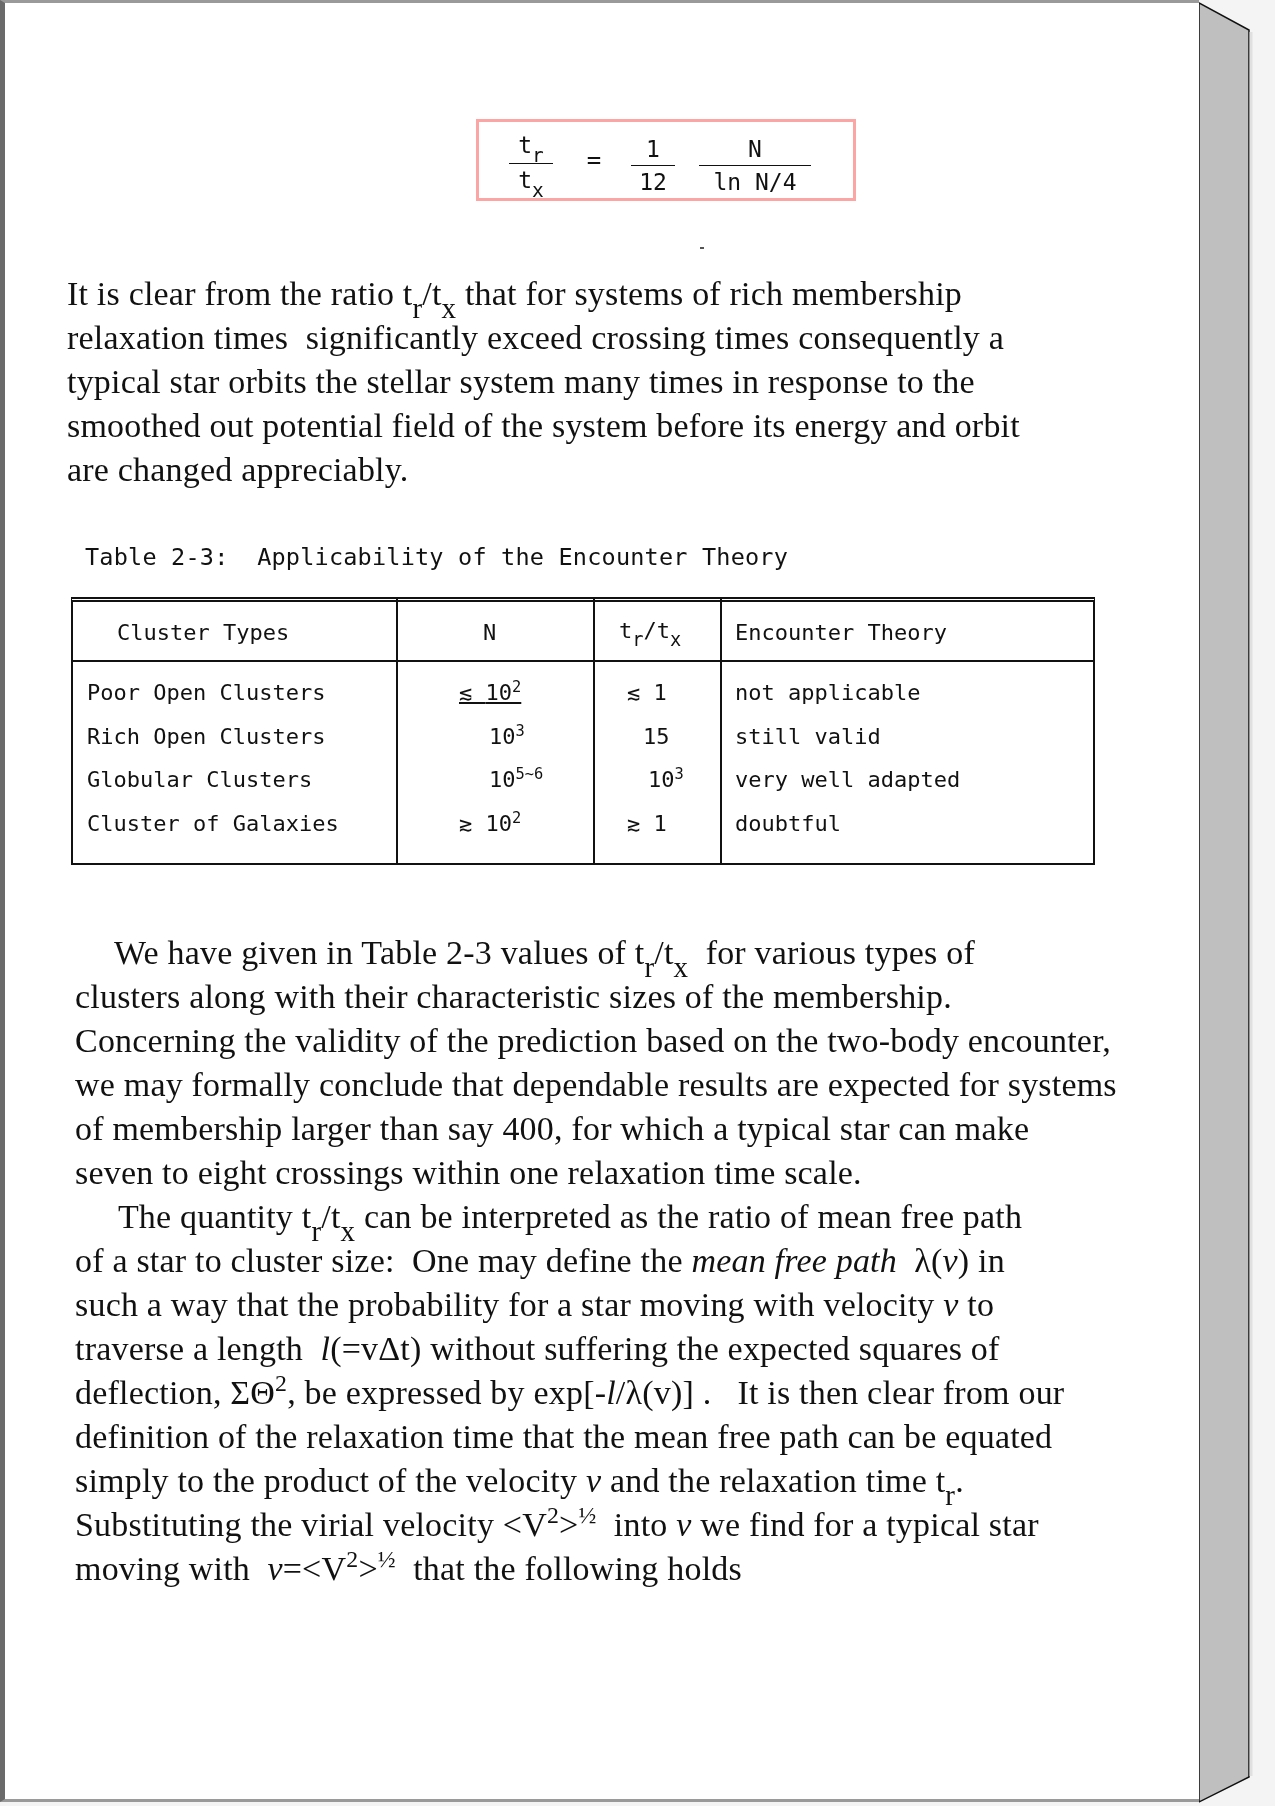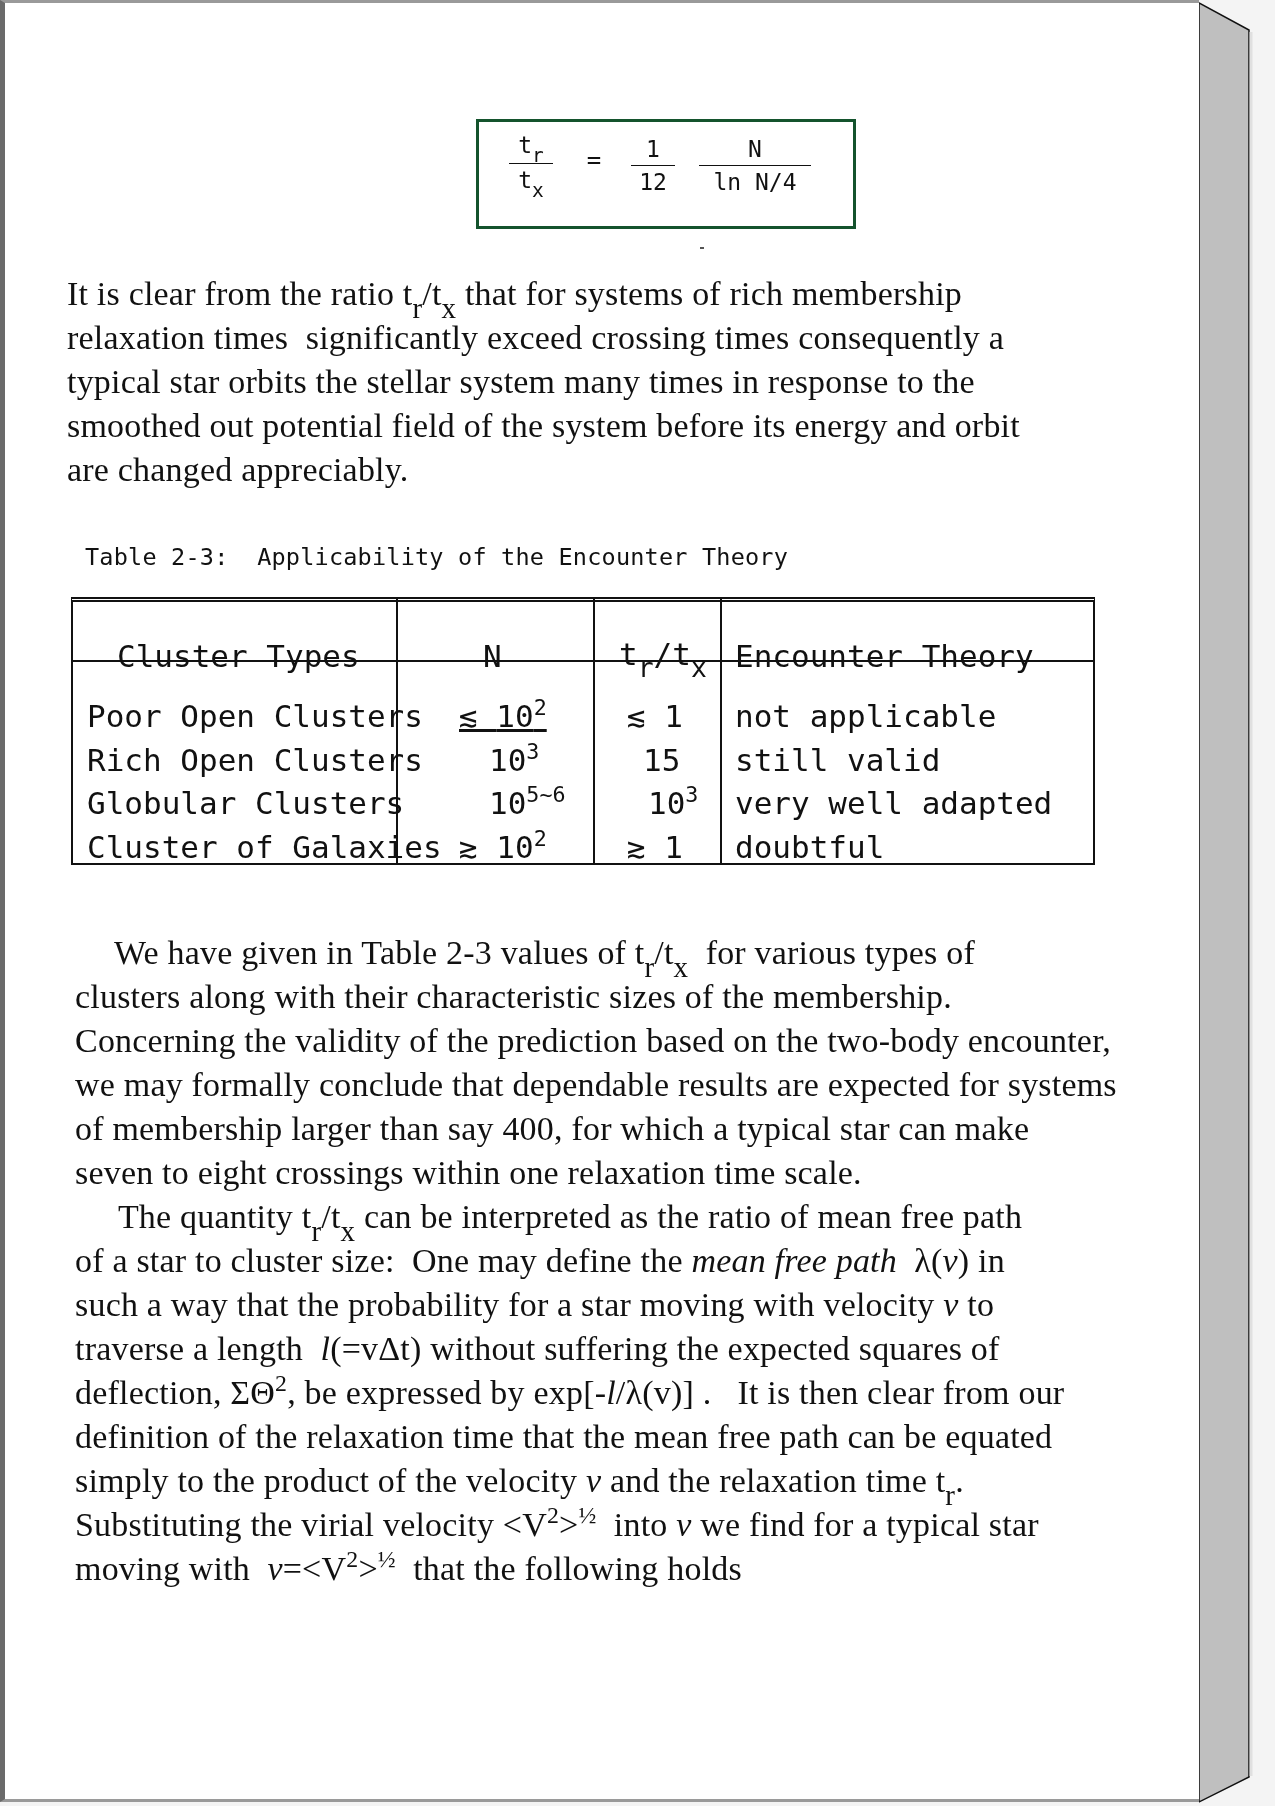--- a/index.html
+++ b/index.html
@@ -26,35 +26,35 @@
     position:absolute; white-space:pre; font-size:23.5px; line-height:30px;
     letter-spacing:0.2px;
   }
   .ser { font-family:"Liberation Serif","DejaVu Serif",serif; font-size:34px; }
   .sub { font-size:0.85em; position:relative; top:0.45em; }
   .sup { font-size:0.7em; position:relative; top:-0.55em; }
   .it { font-style:italic; }
 
   
   .formula-box {
-    position:absolute; left:471px; top:116px; width:380px; height:110px;
-    border:3px solid #14532d; box-sizing:border-box;
+    position:absolute; left:471px; top:116px; width:380px; height:82px;
+    border:3px solid #fca5a5; box-sizing:border-box;
   }
   .frac { position:absolute; text-align:center; font-size:23px; }
   .frac .num, .frac .den { display:block; line-height:30px; }
   .frac .bar { display:block; height:0; border-top:1.6px solid #111; margin:1px 0; }
 
   
   .tbl {
     position:absolute; left:66px; top:594px; width:1024px; height:268px;
     border:2.5px solid #111; border-top:5px double #111; box-sizing:border-box;
   }
   .vline { position:absolute; top:-3px; bottom:-2px; width:0; border-left:2.5px solid #111; }
   .hline { position:absolute; left:0; right:0; height:0; border-top:2px solid #111; }
-  .cell { position:absolute; white-space:pre; font-size:31px; line-height:30px;margin-top:23px; }
+  .cell { position:absolute; white-space:pre; font-size:22px; line-height:30px; }
 
   .pagenum { position:absolute; left:0; width:1199px; text-align:center; top:1692px; font-size:24px; font-family:"Liberation Serif","DejaVu Serif",serif; }
 </style>
 </head>
 <body>
 
 <div class="page">
 
   <div class="formula-box">
     <div class="frac" style="left:30px; top:8px; width:44px;">

